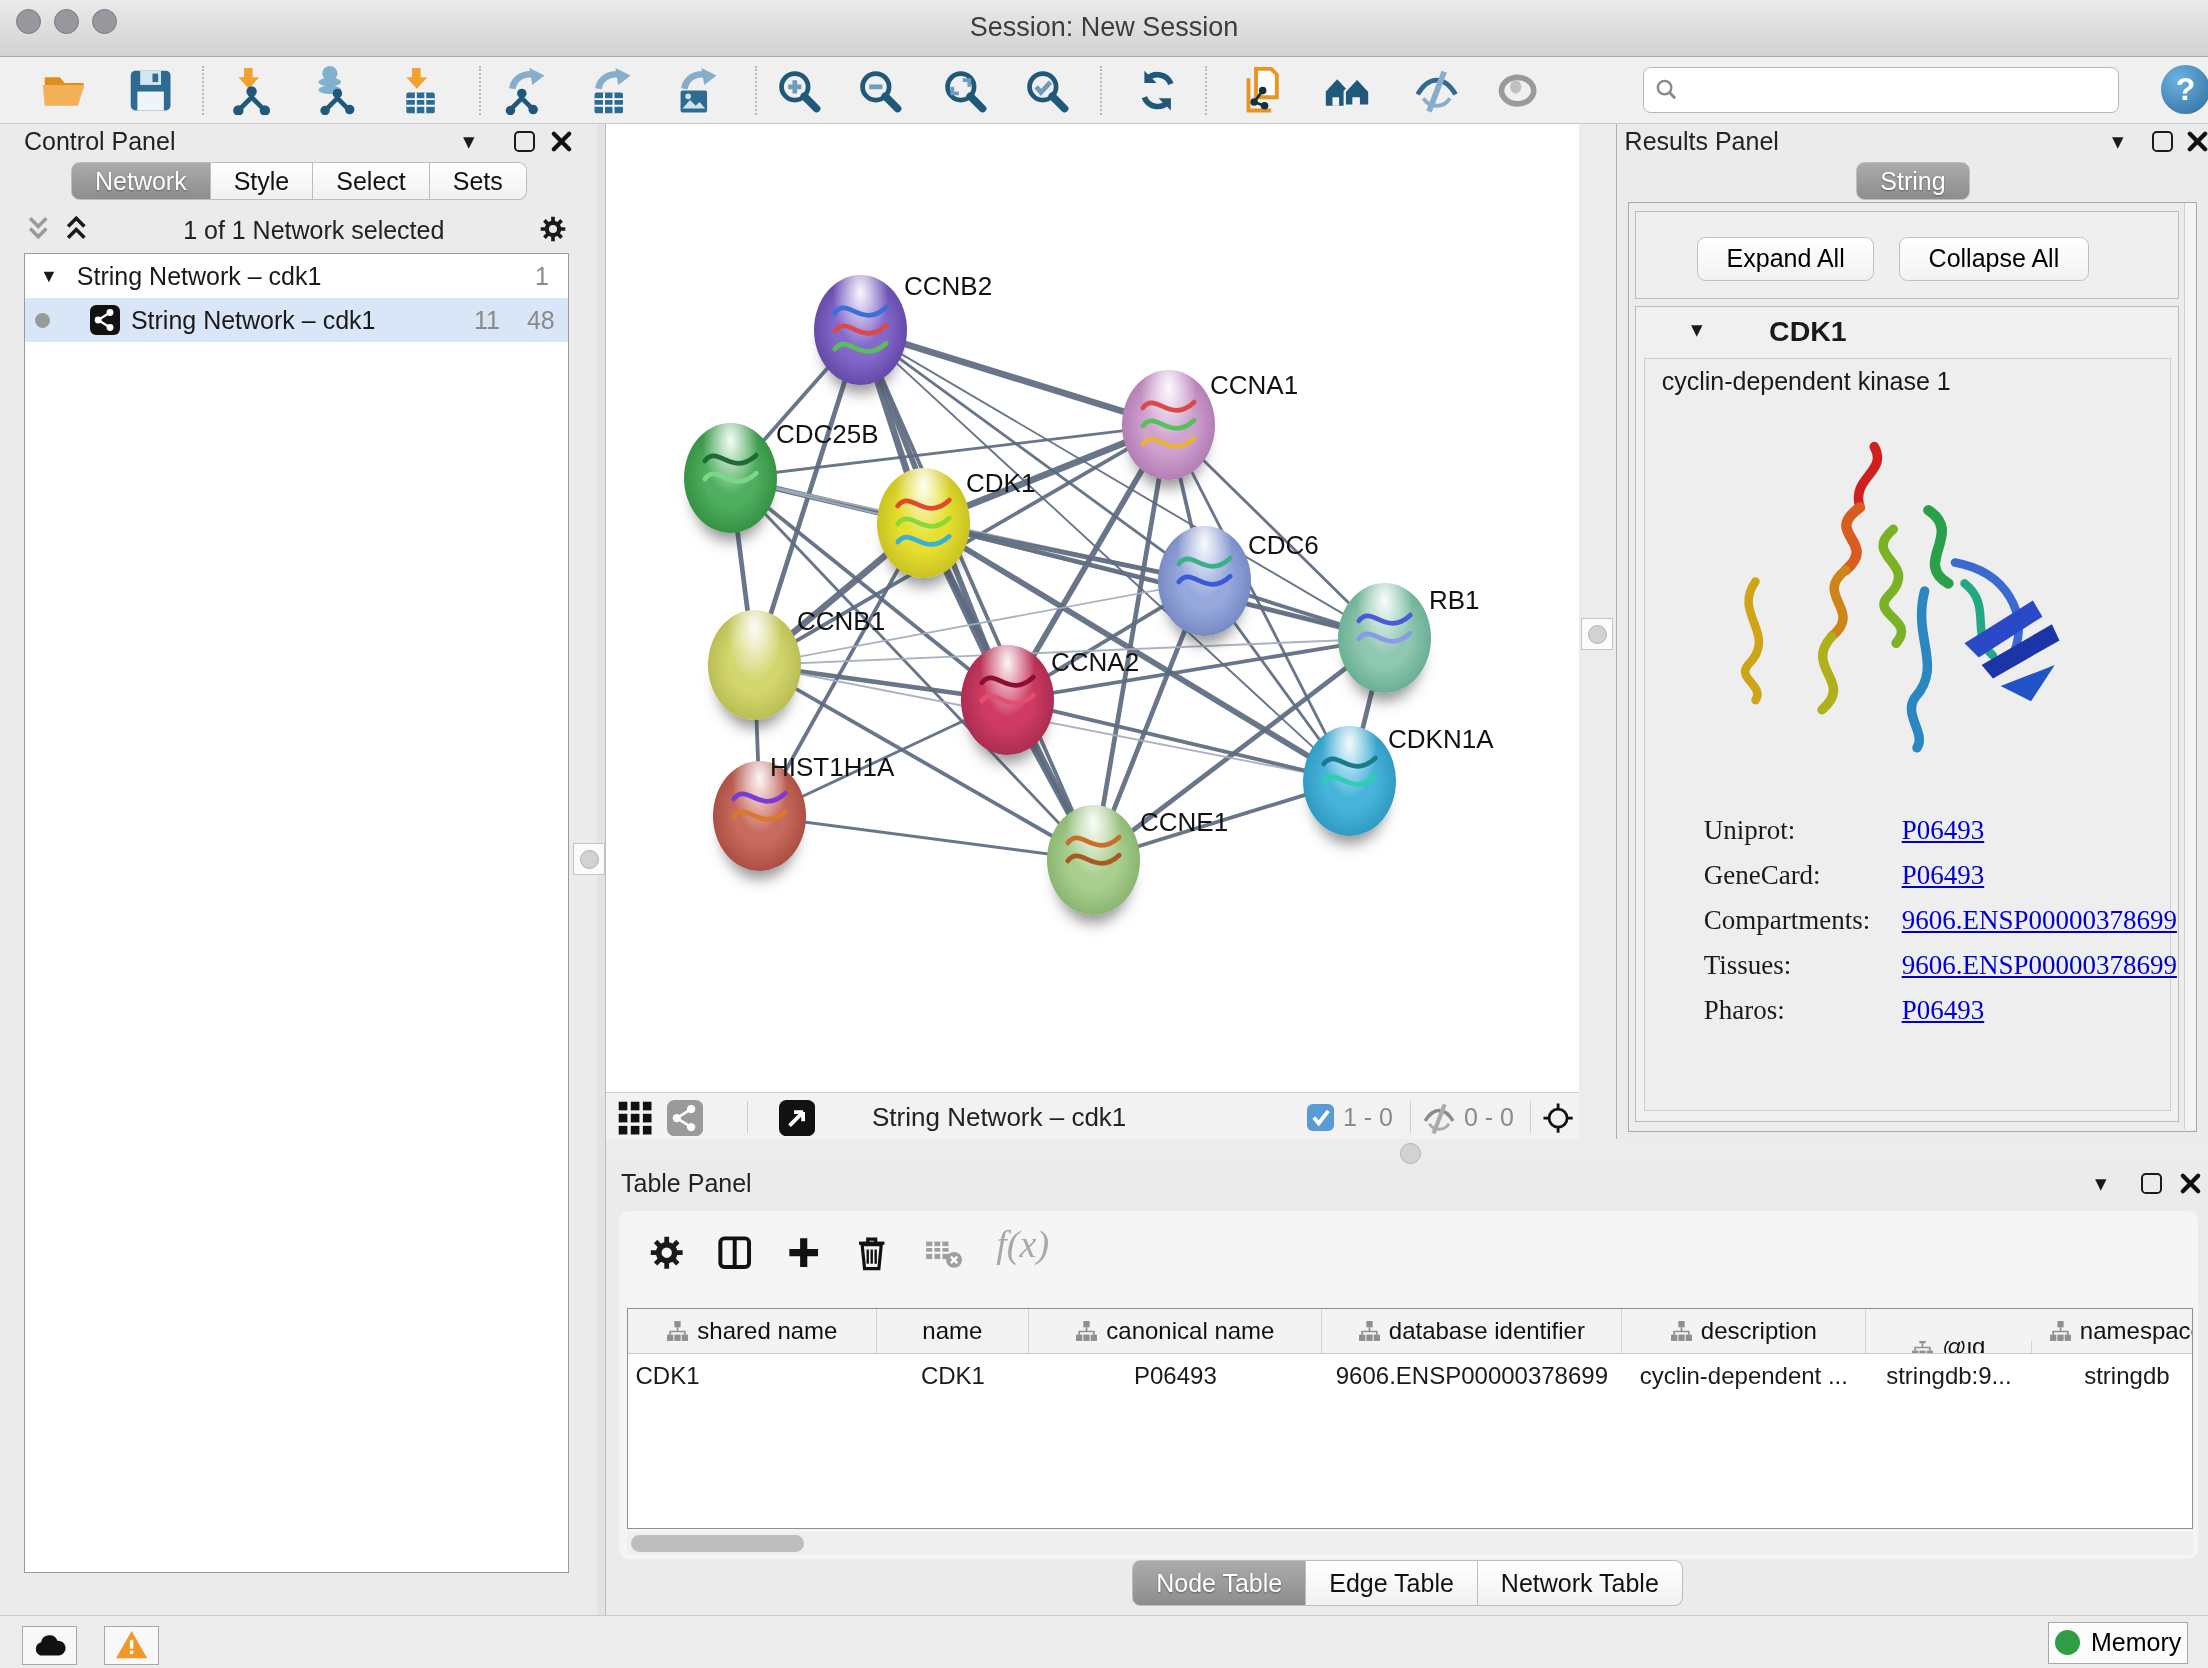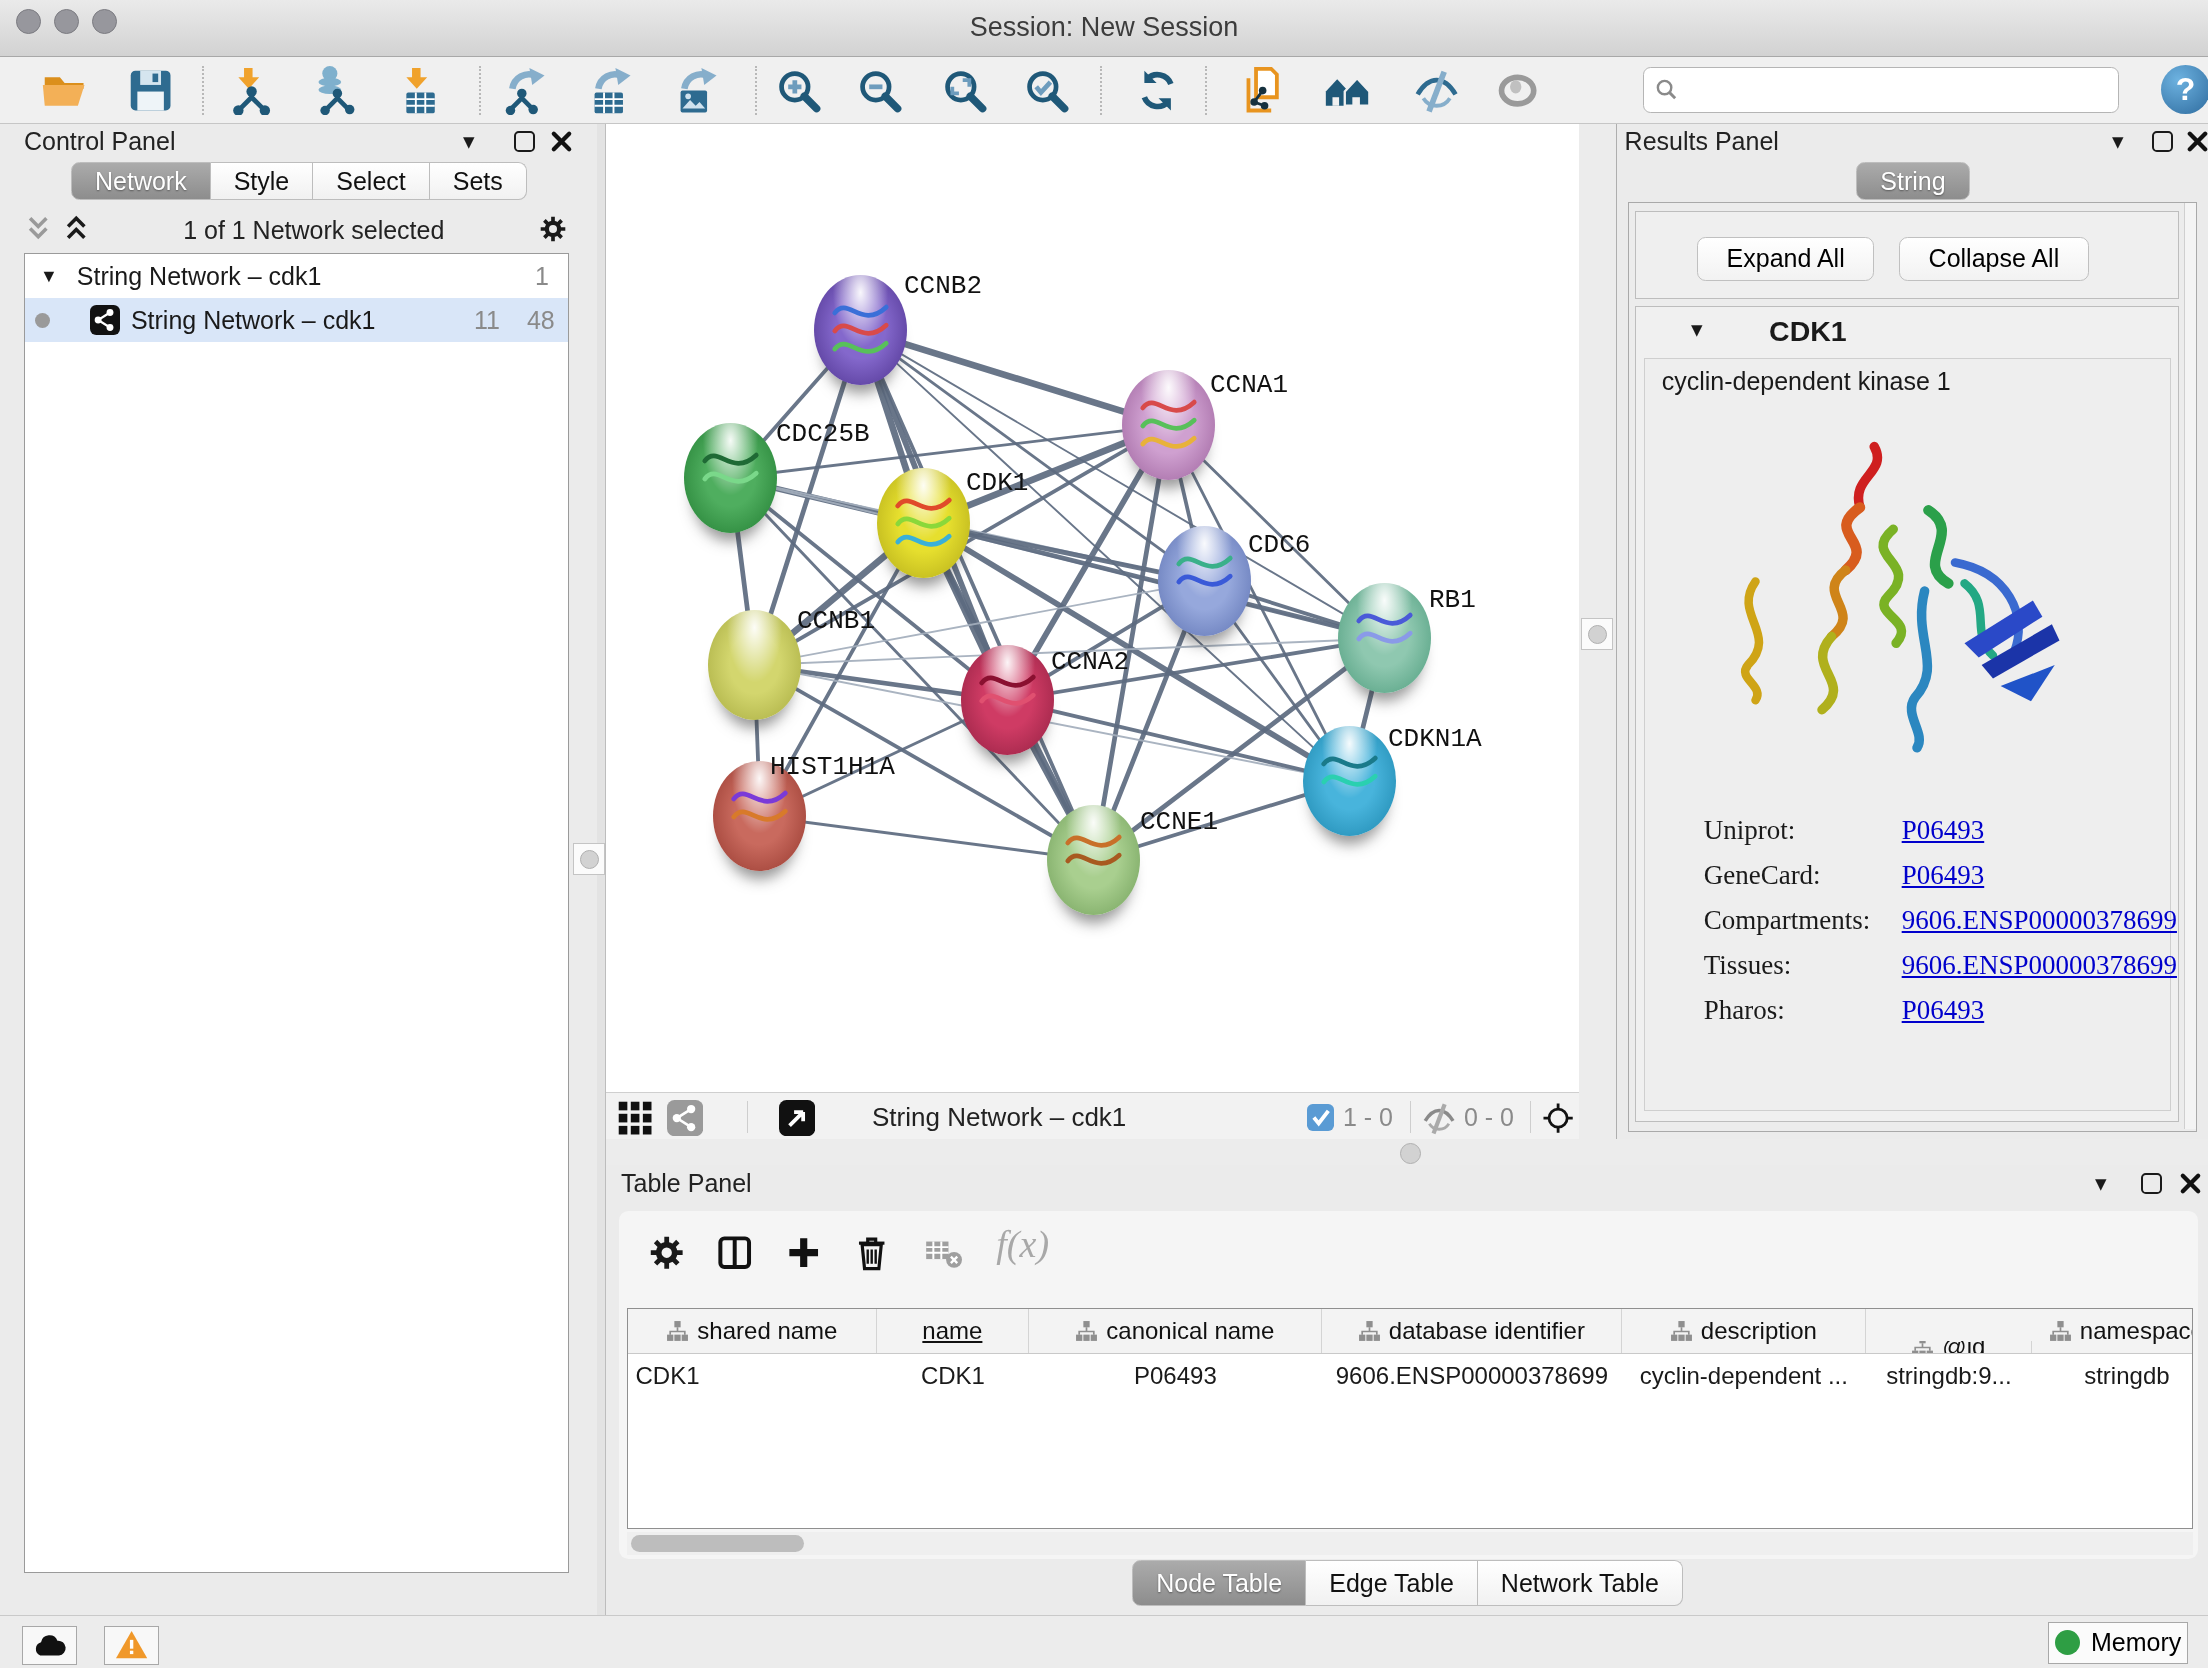--- a/index.html
+++ b/index.html
@@ -67,21 +67,21 @@
   display:flex; align-items:center; justify-content:center; }
 .handle-dot { width:19px; height:19px; border-radius:50%; background:#d2d2d2; border:1px solid #b0b0b0; }
 
 
 .network-col { position:absolute; left:606px; top:124px; width:973px; height:1016px; }
 .canvas { position:absolute; left:0; top:0; width:973px; height:968px; background:#fff; overflow:hidden; }
 .canvas svg.edges { position:absolute; left:0; top:0; }
 .node { position:absolute; width:93px; height:110px; border-radius:50%;
   box-shadow:0 17px 13.3px -8.6px rgba(50,50,50,.5); }
 .node svg.rib { position:absolute; left:13.3px; top:15px; }
-.node-label { position:absolute; font-family:Liberation Mono, monospace; font-size:26px; color:#111; white-space:nowrap; }
+.node-label { position:absolute; font-family:Liberation Sans, sans-serif; font-size:26px; color:#111; white-space:nowrap; }
 .view-toolbar { position:absolute; left:0; top:968px; width:973px; height:48px; background:#f2f2f2;
   border-top:1px solid #cfcfcf; }
 .vt-btn { position:absolute; top:4.8px; width:40px; height:40px; background:none; border:none; padding:1.9px; }
 .vt-btn svg { width:100%; height:100%; }
 .vt-sep { position:absolute; top:7.6px; height:32px; border-left:1px solid #cecece; }
 .vt-title { position:absolute; left:266px; top:0; line-height:48px; font-size:26px; color:#222; }
 .vt-count { position:absolute; top:0; line-height:48px; font-size:25px; color:#8a8a8a; }
 .vt-check { position:absolute; left:701px; top:10.5px; width:27px; height:27px; border-radius:5.7px;
   background:#5a9bd4; border:none; padding:2.9px; }
 .vt-check svg { width:100%; height:100%; }
@@ -694,21 +694,21 @@
               <g fill="#8f8f8f">
                 <rect x="8" y="1" width="6" height="6"></rect>
                 <rect x="1" y="14" width="6" height="6"></rect>
                 <rect x="8" y="14" width="6" height="6"></rect>
                 <rect x="15" y="14" width="6" height="6"></rect>
               </g>
               <path d="M11 7v4M4 14v-3h14v3" stroke="#8f8f8f" stroke-width="1.6" fill="none"></path>
             </svg>
             <span>shared name</span>
           </div>
-          <div class="th" style="width: 152px; text-decoration: underline;">
+          <div class="th" style="width: 152px;">
             <span>name</span>
           </div>
           <div class="th" style="width: 293px;">
             <svg width="23" height="23" viewBox="0 0 22 22">
               <g fill="#8f8f8f">
                 <rect x="8" y="1" width="6" height="6"></rect>
                 <rect x="1" y="14" width="6" height="6"></rect>
                 <rect x="8" y="14" width="6" height="6"></rect>
                 <rect x="15" y="14" width="6" height="6"></rect>
               </g>

